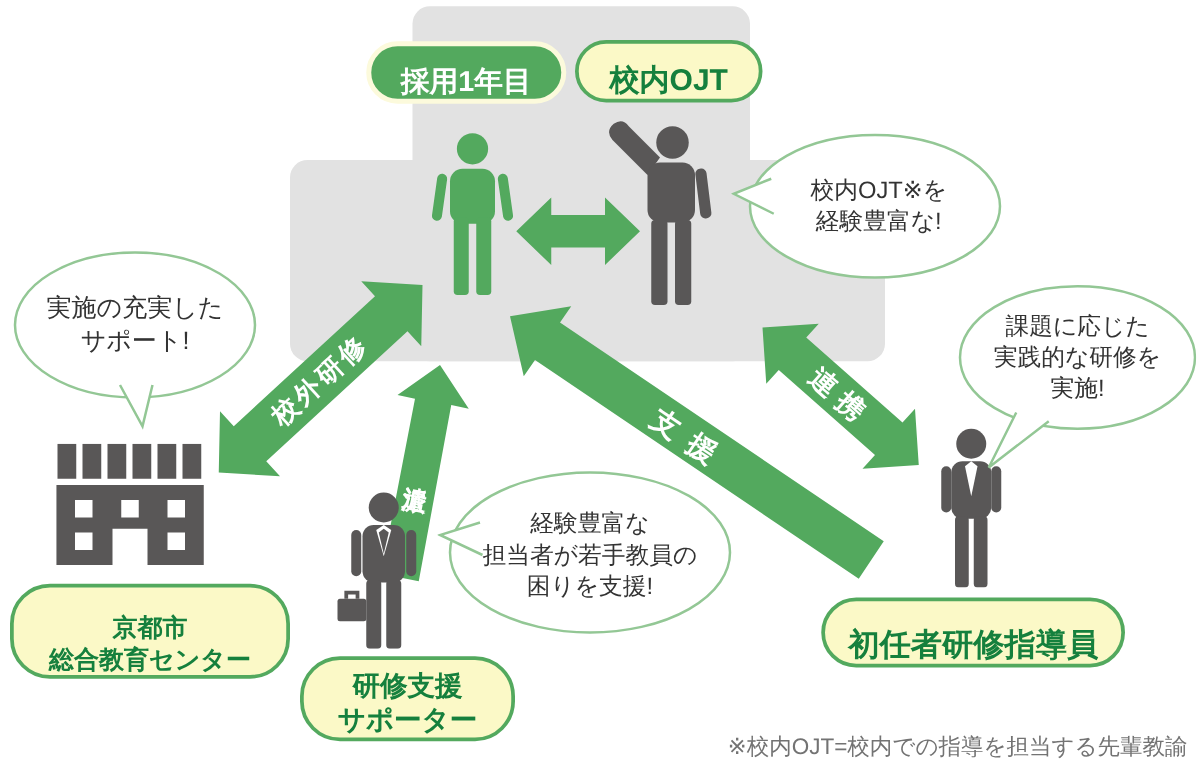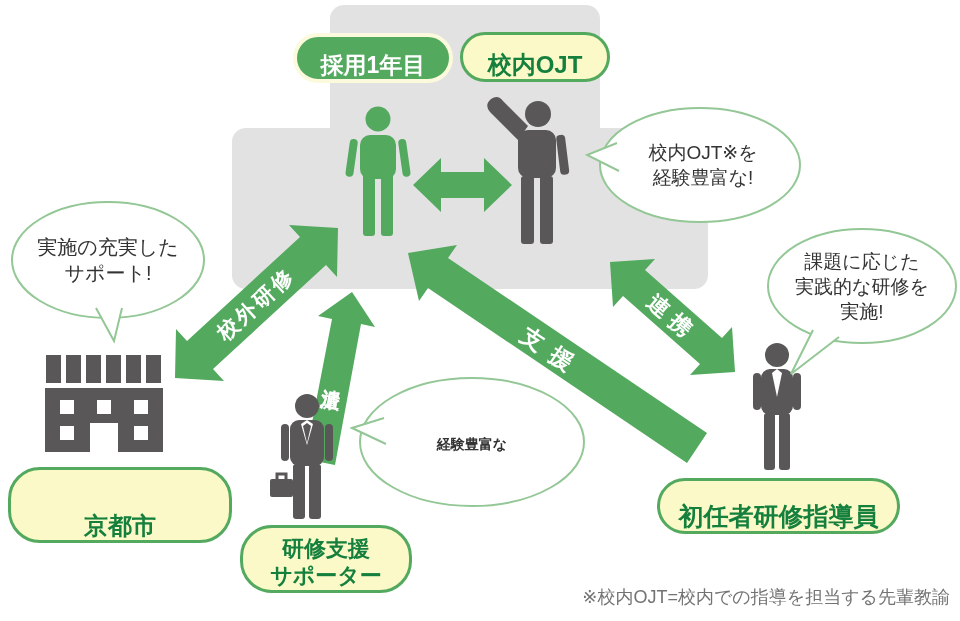--- a/index.html
+++ b/index.html
@@ -132,39 +132,42 @@
       <span>実施の充実した</span>
       <span>サポート!</span>
     </div>
   </div>
 
   <div class="bubble" style="left:350px;top:376px;width:236px;height:138px;">
     <svg width="236" height="138" viewBox="0 0 236 138">
       <ellipse cx="122" cy="66" rx="112" ry="64" fill="#ffffff" stroke="#93c795" stroke-width="2"></ellipse>
       <path d="M34,42 L2,52 L36,68" fill="#ffffff" stroke="#93c795" stroke-width="2"></path>
     </svg>
-    <div class="bubble-text" style="left:22px;top:12px;width:200px;height:112px;font-size:14px;line-height:25px;font-weight:bold;">
+    <div class="bubble-text" style="left:22px;top:12px;width:200px;height:112px;font-size:19px;line-height:25px;">
       <span>経験豊富な</span>
+      <span>担当者が若手教員の</span>
+      <span>困りを支援!</span>
     </div>
   </div>
 
   <div class="bubble" style="left:763px;top:226px;width:194px;height:152px;text-decoration:underline;">
     <svg width="194" height="152" viewBox="0 0 194 152">
       <ellipse cx="99" cy="60" rx="94" ry="57" fill="#ffffff" stroke="#93c795" stroke-width="2"></ellipse>
       <path d="M50,104 L28,148 L76,111" fill="#ffffff" stroke="#93c795" stroke-width="2"></path>
     </svg>
     <div class="bubble-text" style="left:8px;top:10px;width:182px;height:100px;font-size:19px;line-height:25px;">
       <span>課題に応じた</span>
       <span>実践的な研修を</span>
       <span>実施!</span>
     </div>
   </div>
 
-  <div class="pill pill-yellow" style="left:8px;top:467px;width:218px;height:70px;font-size:24px;">
+  <div class="pill pill-yellow" style="left:8px;top:467px;width:218px;height:70px;font-size:20px;">
     <span>京都市</span>
+    <span>総合教育センター</span>
   </div>
   <div class="pill pill-yellow" style="left:240px;top:525px;width:166px;height:62px;font-size:22px;">
     <span>研修支援</span>
     <span>サポーター</span>
   </div>
   <div class="pill pill-yellow" style="left:657px;top:478px;width:237px;height:50px;font-size:25px;">
     <span>初任者研修指導員</span>
   </div>
 
   <div class="footnote">※校内OJT=校内での指導を担当する先輩教諭</div>

